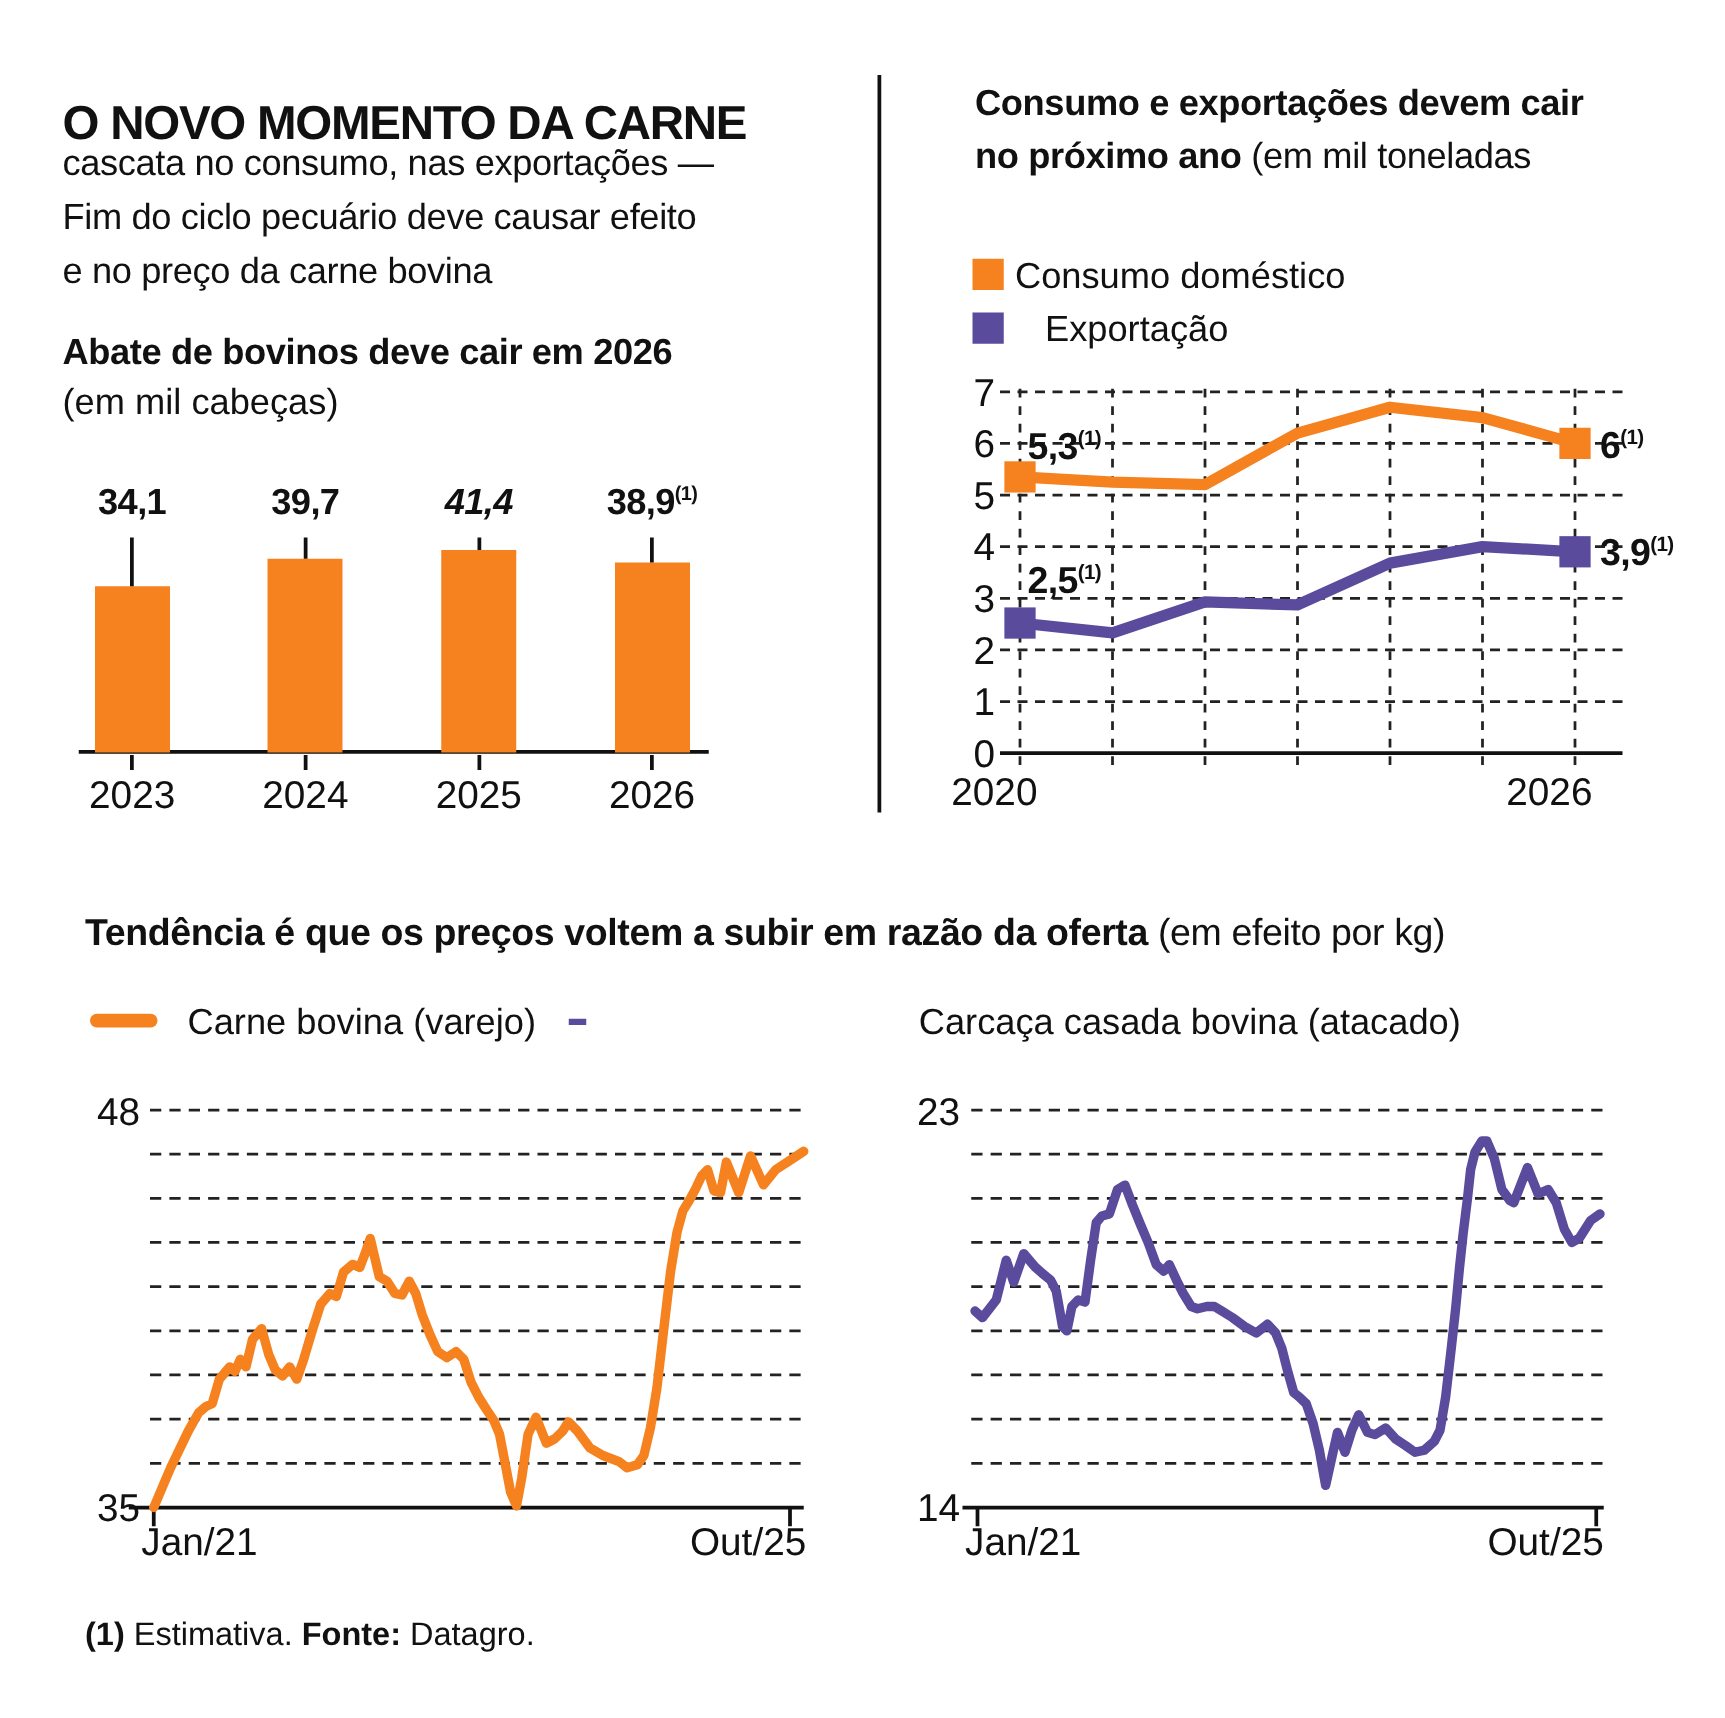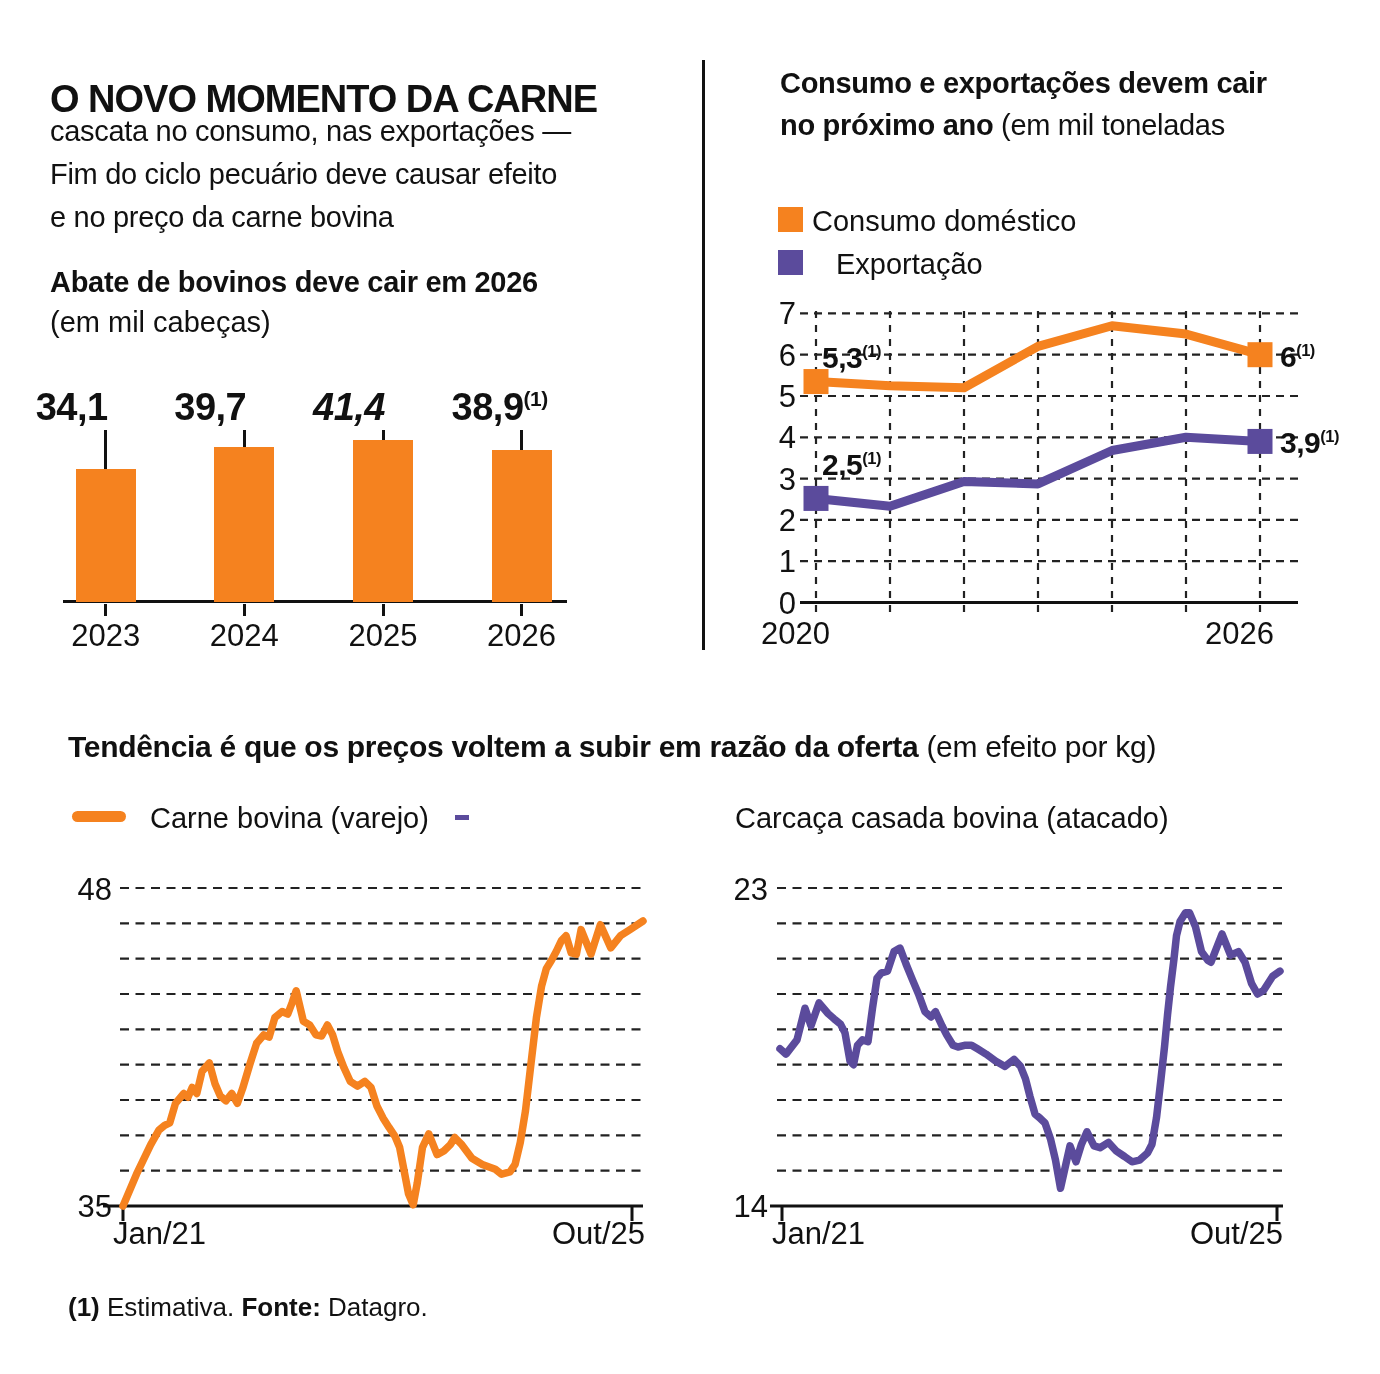--- a/index.html
+++ b/index.html
@@ -16,21 +16,21 @@
   .divider{left:702px;top:60px;width:3px;height:590px;background:#111;}
   .r-head{left:780px;font-size:29px;letter-spacing:-0.3px;line-height:42px;}
   .legend-sq{width:25px;height:25px;}
   .legend-lab{font-size:29px;}
   
   #bar-chart{left:50px;top:380px;width:580px;height:290px;}
   .bar{position:absolute;background:#F5821F;}
   .bar-axis{position:absolute;left:13px;top:220px;width:504px;height:3px;background:#111;}
   .bar-callout{position:absolute;width:3px;background:#111;}
   .bar-tick{position:absolute;width:3px;height:12px;top:224px;background:#111;}
-  .bar-val{position:absolute;top:6px;width:140px;text-align:left;font-size:38px;font-weight:bold;letter-spacing:-0.5px;}
+  .bar-val{position:absolute;top:6px;width:140px;text-align:center;font-size:29px;font-weight:bold;letter-spacing:-0.5px;}
   .bar-year{position:absolute;top:238px;width:140px;text-align:center;font-size:31px;}
   
   #consumption-chart{left:740px;top:300px;width:620px;height:360px;}
   .pt-label{font-size:30px;font-weight:bold;letter-spacing:-0.5px;}
   .axis-x-label{font-size:31px;width:110px;}
   
   .price-title{left:68px;top:730px;font-size:30px;letter-spacing:-0.3px;}
   .price-leg-swatch{left:72px;top:811px;width:54px;height:11px;border-radius:6px;background:#F5821F;}
   .price-leg-dash{left:455px;top:815px;width:14px;height:5px;background:#5B4B9C;}
   .price-leg-label{top:802px;font-size:29px;}

